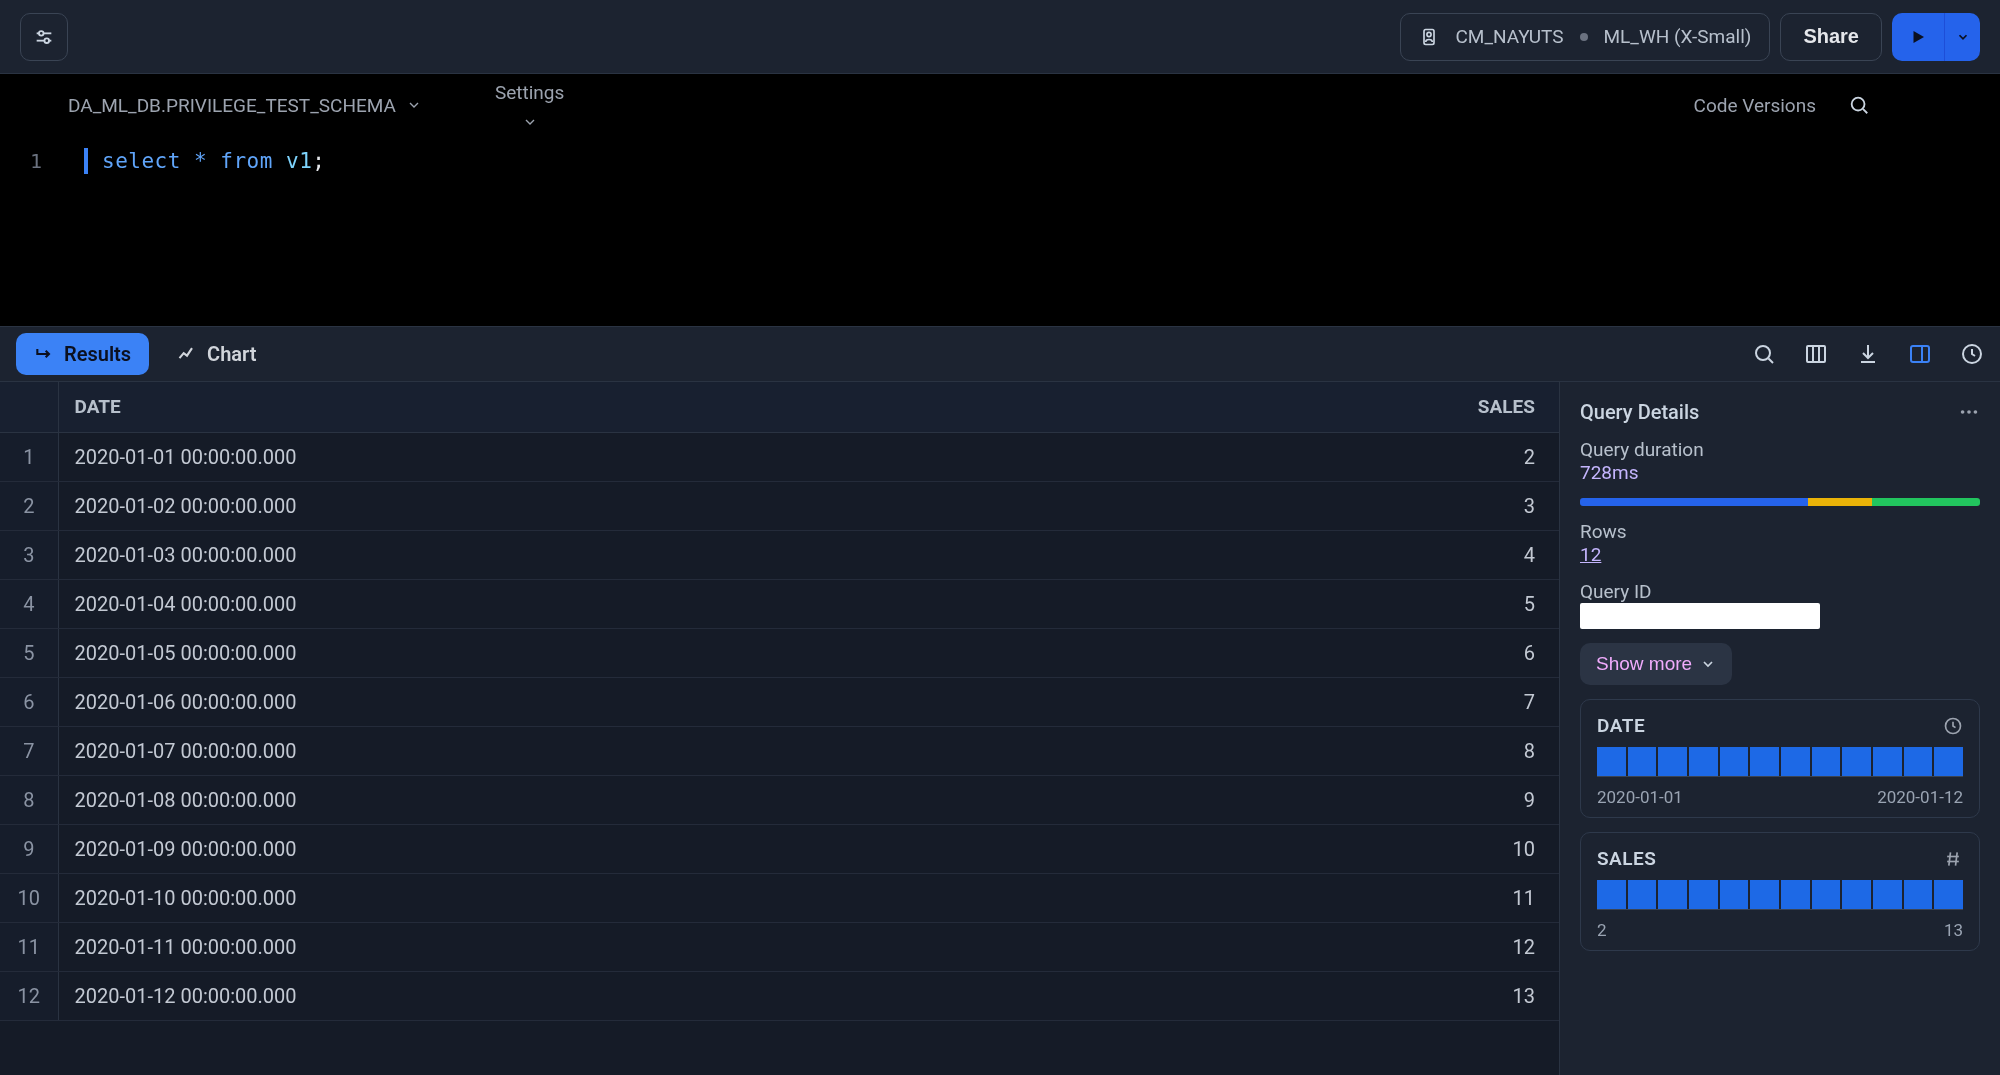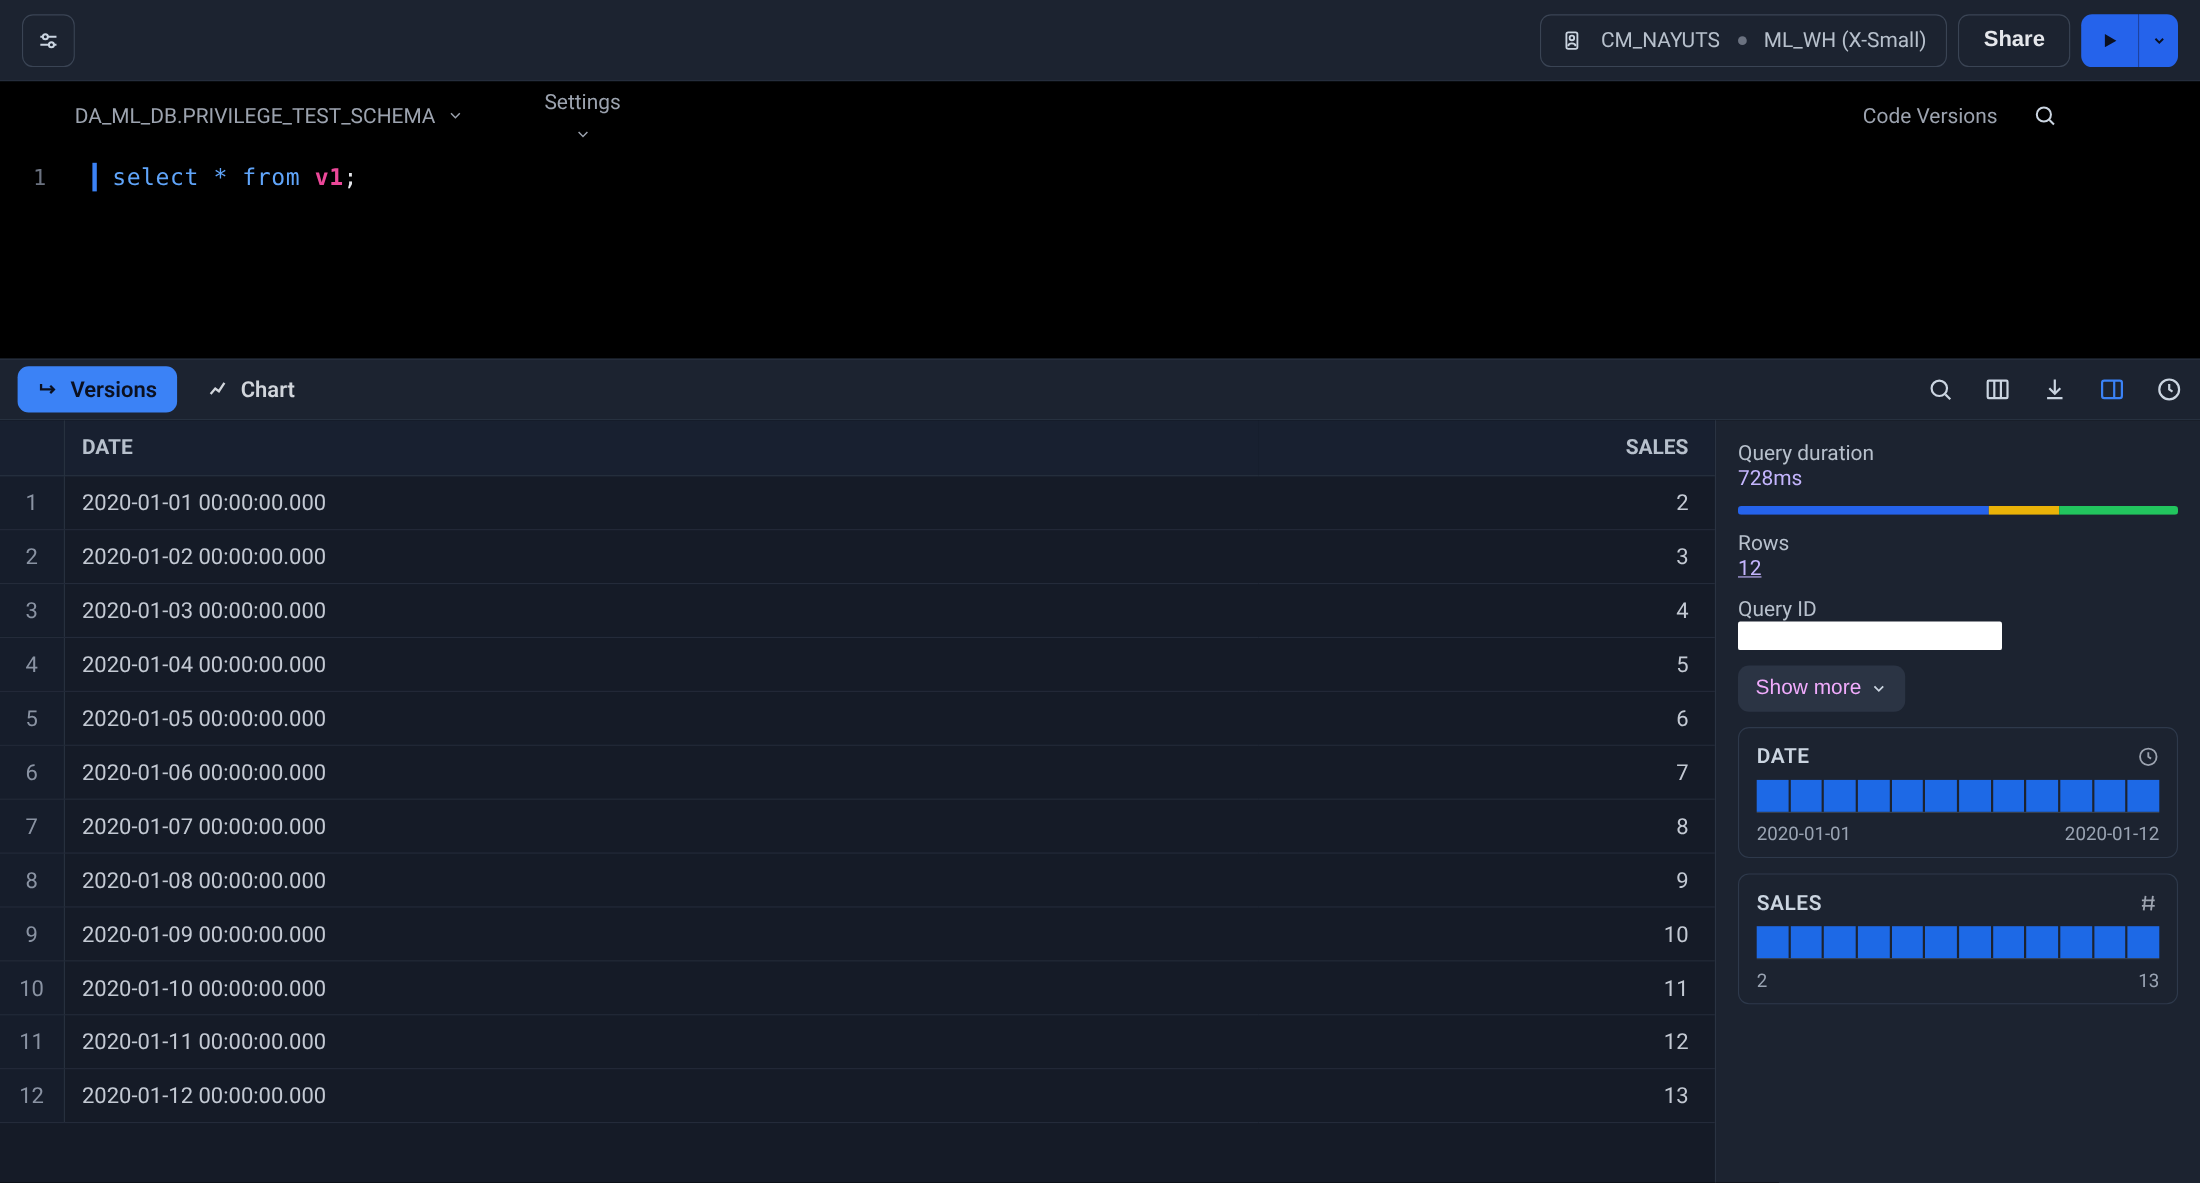--- a/index.html
+++ b/index.html
@@ -23,21 +23,21 @@
   .context-right { margin-left: auto; display: flex; align-items: center; gap: 32px; }
   
   
   .editor { background: #000; padding: 10px 0 40px 0; }
   .editor-line { display: flex; align-items: center; height: 30px; }
   .gutter { width: 72px; text-align: center; color: #6b7280; font-family: ui-monospace, Menlo, monospace; font-size: 20px; }
   .cursor-bar { width: 4px; height: 26px; background: #3b82f6; margin: 0 14px 0 12px; }
   .code { font-family: ui-monospace, Menlo, Consolas, monospace; font-size: 21px; display: flex; gap: 0; letter-spacing: 0.5px; }
   .kw { color: #60a5fa; }
   .op { color: #60a5fa; }
-  .ident { color: #ec4899; font-weight: bold; }
+  .ident { color: #7dd3fc; }
   .punct { color: #e5e7eb; }
   
   
   .tab-row { height: 56px; background: #1c2330; display: flex; align-items: center; padding: 0 16px; gap: 10px; border-top: 1px solid #2a3342; border-bottom: 1px solid #2a3342; }
   .tab { height: 42px; padding: 0 18px; display: flex; align-items: center; gap: 10px; border-radius: 10px; font-weight: 600; font-size: 20px; cursor: pointer; }
   .tab.active { background: #3b82f6; color: #0b1020; }
   .tab.inactive { color: #d1d5db; }
   .tab-spacer { flex: 1; }
   .tool-icons { display: flex; align-items: center; gap: 28px; color: #cbd5e1; }
   .tool-icons svg { cursor: pointer; }
@@ -156,21 +156,21 @@
   </div>
   <div style="height:110px;"></div>
 </div>
 
 <div class="tab-row">
   <div class="tab active">
     <svg width="20" height="20" viewBox="0 0 24 24" fill="none" stroke="#0b1020" stroke-width="2.5">
         <path d="M4 6v6h14"></path>
         <path d="M14 8l4 4-4 4"></path>
       </svg>
-    <span>Versions</span>
+    <span>Results</span>
   </div>
   <div class="tab inactive">
     <svg width="20" height="20" viewBox="0 0 24 24" fill="none" stroke="#d1d5db" stroke-width="2.5">
         <path d="M3 17l5-6 4 3 6-9"></path>
       </svg>
     <span>Chart</span>
   </div>
   <div class="tab-spacer"></div>
   <div class="tool-icons">
     <svg width="24" height="24" viewBox="0 0 24 24" fill="none" stroke="currentColor" stroke-width="2">
@@ -267,20 +267,28 @@
           <tr>
             <td class="rownum">12</td>
             <td>2020-01-12 00:00:00.000</td>
             <td class="sales">13</td>
           </tr>
         </tbody>
     </table>
   </div>
 
   <div class="details">
+    <div class="details-header">
+      <span class="details-title">Query Details</span>
+      <svg width="22" height="22" viewBox="0 0 24 24" fill="#9ca3af">
+          <circle cx="5" cy="12" r="2"></circle>
+          <circle cx="12" cy="12" r="2"></circle>
+          <circle cx="19" cy="12" r="2"></circle>
+        </svg>
+    </div>
     <div class="kv">
       <span>Query duration</span>
       <span class="v">728ms</span>
     </div>
     <div class="bar-track" id="duration-bar">
         <div class="seg-blue" style="width: 57%;"></div>
         <div class="seg-yellow" style="width: 16%;"></div>
         <div class="seg-green" style="width: 27%;"></div>
       </div>
     <div class="kv">

